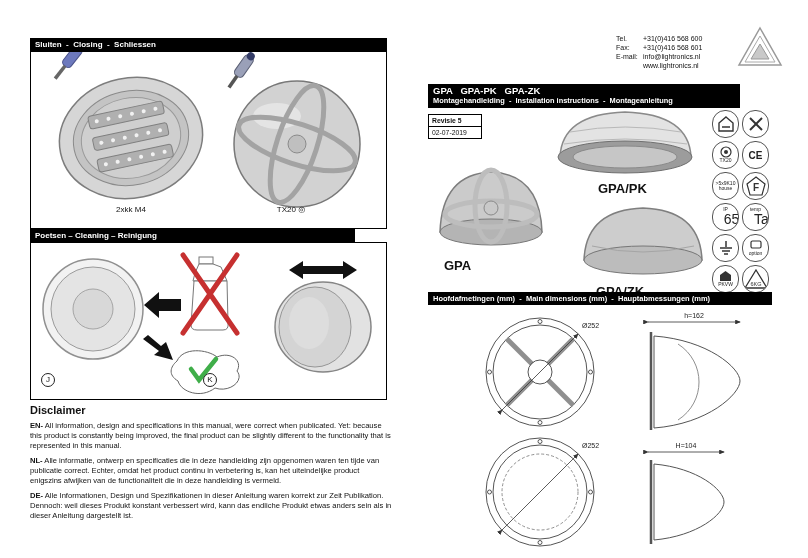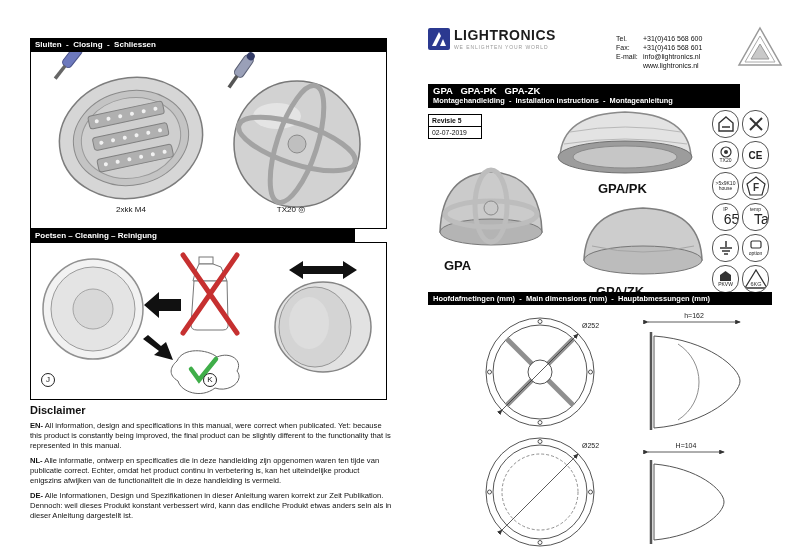--- a/index.html
+++ b/index.html
@@ -150,31 +150,20 @@
     <div class="abs badge" style="left:172px;top:130px;">K</div>
   </div>
 
   <div class="abs" style="left:30px;top:404px;width:362px;">
     <div class="disc-title">Disclaimer</div>
     <div class="disc-p"><b>EN-</b><span> All information, design and specifications in this manual, were correct when publicated. Yet: because this product is constantly being improved, the final product can be slightly different to the functionality that is represented in this manual.</span></div>
     <div class="disc-p"><b>NL-</b><span> Alle informatie, ontwerp en specificaties die in deze handleiding zijn opgenomen waren ten tijde van publicatie correct. Echter, omdat het product continu in verbetering is, kan het uiteindelijke product enigszins afwijken van de functionaliteit die in deze handleiding is vermeld.</span></div>
     <div class="disc-p"><b>DE-</b><span> Alle Informationen, Design und Spezifikationen in dieser Anleitung waren korrekt zur Zeit Publikation. Dennoch: weil dieses Produkt konstant verbessert wird, kann das endliche Produkt etwas anders sein als in dieser Anleitung dargestellt ist.</span></div>
   </div>
 
-  <div class="abs logo-row" style="left:428px;top:28px;">
-    <svg width="22" height="22" viewBox="0 0 22 22">
-      <rect width="22" height="22" rx="2" fill="#2b3990"></rect>
-      <polygon points="4,18 11,4 13,8 8,18" fill="#fff"></polygon>
-      <polygon points="12,18 15,11 18,18" fill="#fff"></polygon>
-    </svg>
-    <div>
-      <div class="logo-text">LIGHTRONICS</div>
-      <div class="logo-tag">WE ENLIGHTEN YOUR WORLD</div>
-    </div>
-  </div>
 
 
   <div class="abs" style="left:616px;top:34px;">
     <div class="contact-row">
         <span class="cl">Tel.</span>
         <span>+31(0)416 568 600</span>
       </div>
     <div class="contact-row">
         <span class="cl">Fax:</span>
         <span>+31(0)416 568 601</span>

